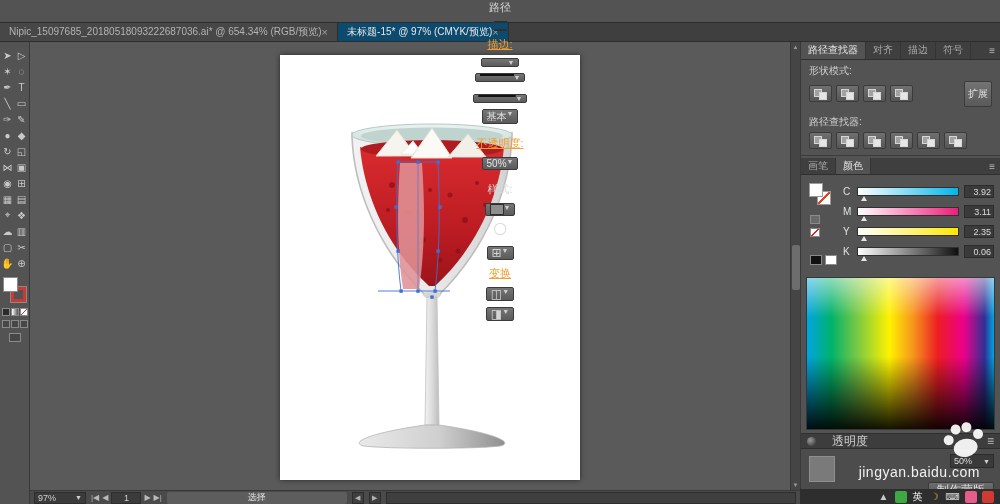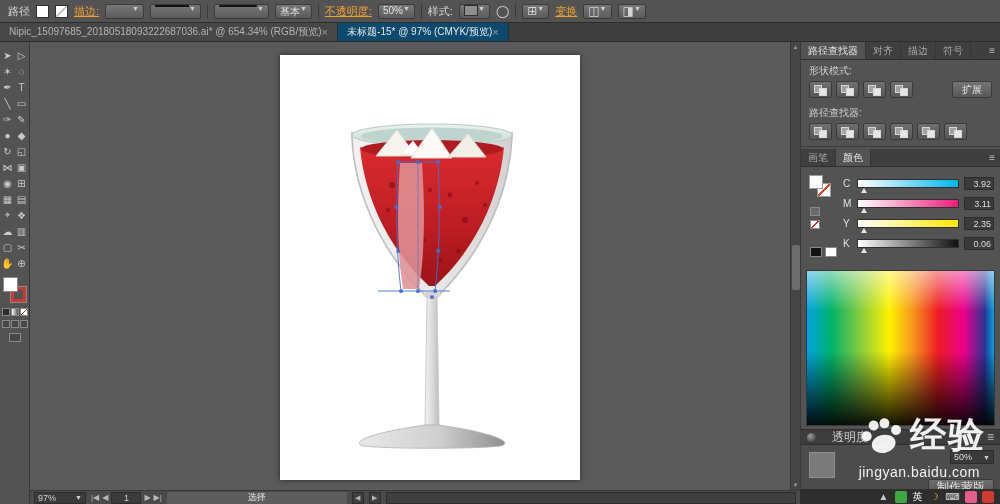--- a/index.html
+++ b/index.html
@@ -3,21 +3,21 @@
 <meta charset="utf-8">
 <style>
   * { margin:0; padding:0; box-sizing:border-box; }
   html,body { width:1000px; height:504px; }
   body { font-family:"Liberation Sans","DejaVu Sans",sans-serif; background:#535353; overflow:hidden; }
   .app { position:relative; width:1000px; height:504px; background:#535353; overflow:hidden; }
 
   
   .control-bar { position:absolute; top:0; left:0; right:0; height:23px; background:#535353;
     border-bottom:1px solid #2d2d2d; display:flex; align-items:center; gap:6px; padding:0 8px;
-    font-size:11px; color:#d8d8d8; z-index:5; }
+    font-size:11px; color:#d8d8d8; z-index:5;flex-direction:column; }
   .cb-label { color:#d8d8d8; }
   .cb-link { color:#f0a030; text-decoration:underline; cursor:pointer; }
   .swatch { width:13px; height:13px; border:1px solid #2f2f2f; background:#fff; }
   .swatch.stroke { background:linear-gradient(135deg,#fff 44%,#c9c9c9 44%,#c9c9c9 56%,#fff 56%); }
   .cb-drop { height:15px; background:linear-gradient(#767676,#5b5b5b); border:1px solid #3a3a3a;
     border-radius:2px; display:flex; align-items:flex-start; gap:0; padding:0 4px; font-size:10px; color:#e2e2e2; }
   .caret { font-size:7px; color:#cfcfcf; }
   .brushline { width:38px; height:2px; background:#141414; border-radius:1px; }
   .sep { width:1px; height:15px; background:#3a3a3a; }
   .cb-icon { font-size:12px; color:#d5d5d5; line-height:1; }
@@ -64,21 +64,21 @@
   .ptab { display:flex; align-items:center; padding:0 7px; color:#a8a8a8; cursor:pointer; border-right:1px solid #353535; }
   .ptab.active { background:#535353; color:#e3e3e3; }
   .ptab-row .menu { margin-left:auto; color:#bcbcbc; font-size:10px; padding:0 5px; display:flex; align-items:center; cursor:pointer; }
   .sec-label { font-size:10px; color:#cfcfcf; padding:4px 8px 1px; }
   .btn-row { display:flex; align-items:center; padding:2px 8px 4px; }
   .pfbtn { width:23px; height:17px; background:linear-gradient(#707070,#565656); border:1px solid #3b3b3b;
     border-radius:2px; position:relative; margin-right:4px; cursor:pointer; }
   .pfbtn i { position:absolute; width:8px; height:8px; border:1px solid #d6d6d6; }
   .pfbtn .sa { left:4px; top:3px; background:#a2a2a2; }
   .pfbtn .sb { left:9px; top:6px; background:#e6e6e6; }
-  .expand-btn { margin-left:auto; height:17px; padding:0 9px; background:linear-gradient(#747474,#595959);
+  .expand-btn { margin-left:auto; height:26px; padding:0 3px; background:linear-gradient(#747474,#595959);
     border:1px solid #3b3b3b; border-radius:2px; font-size:10px; color:#e0e0e0; display:flex; align-items:center; cursor:pointer; }
   .hr { height:1px; background:#3c3c3c; margin:2px 0; }
 
   
   .color-panel { display:flex; padding:6px 6px 2px; height:100px; }
   .cp-left { width:36px; position:relative; }
   .cp-fs-fill { position:absolute; left:2px; top:2px; width:14px; height:14px; background:#fff; border:1px solid #9a9a9a; z-index:2; }
   .cp-fs-stroke { position:absolute; left:10px; top:10px; width:14px; height:14px; background:#fff; border:1px solid #9a9a9a; }
   .cp-fs-stroke::after { content:""; position:absolute; left:0; top:0; right:0; bottom:0;
     background:linear-gradient(135deg,transparent 44%,#d42 44%,#d42 58%,transparent 58%); }
@@ -513,17 +513,16 @@
   <div class="watermark">
     <svg width="44" height="40" viewBox="0 0 44 40" style="transform:rotate(-12deg);opacity:.92;">
       <g fill="#ffffff">
         <ellipse cx="22" cy="28" rx="12" ry="9"></ellipse>
         <circle cx="7" cy="17" r="5"></circle>
         <circle cx="16" cy="8" r="5"></circle>
         <circle cx="27" cy="8" r="5"></circle>
         <circle cx="37" cy="17" r="5"></circle>
       </g>
     </svg>
-    <span class="wm-brand">经验</span>
   </div>
   <div class="wm-url">jingyan.baidu.com</div>
 
 </div>
 
 </body></html>

